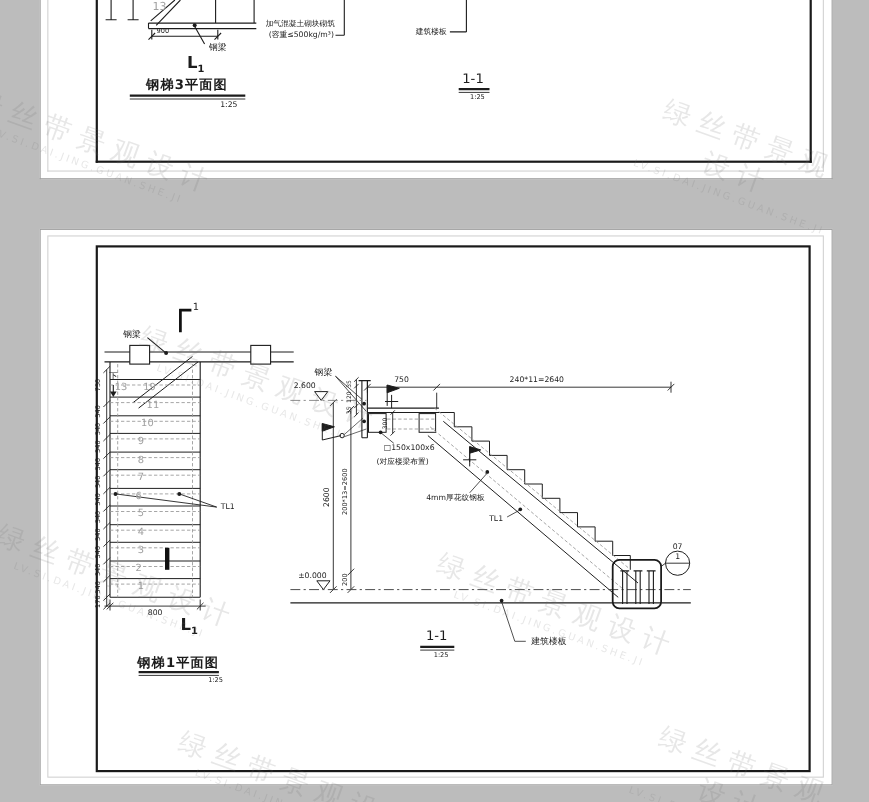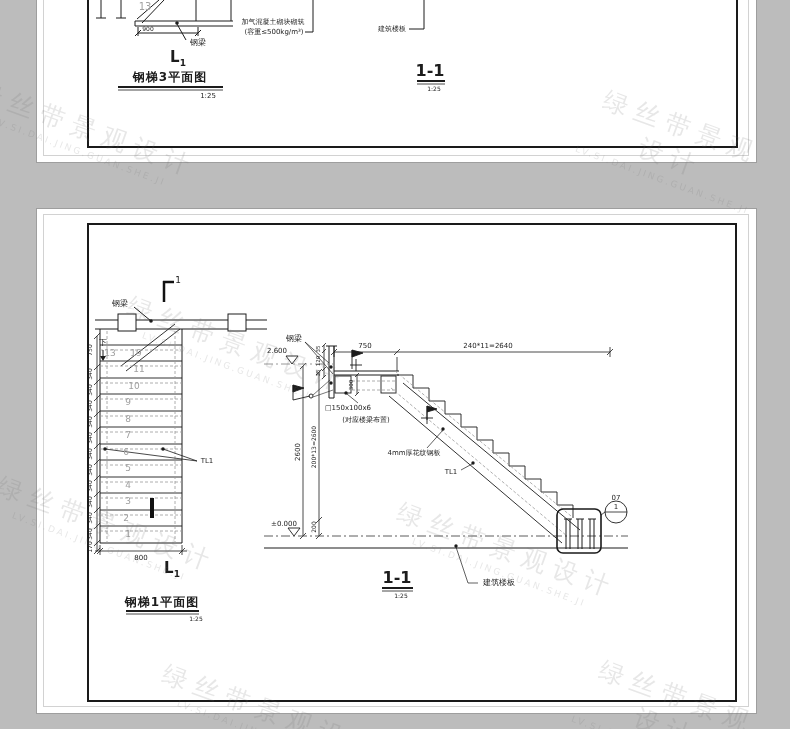--- a/index.html
+++ b/index.html
@@ -8,21 +8,21 @@
   .sheet{position:absolute;background:#ffffff;border:1px solid #9e9e9e;}
   .innerline{position:absolute;border:1px solid #d2d2d2;}
   .frame{position:absolute;border:2px solid #1a1a1a;}
   .lbl{position:absolute;transform:translate(-50%,-50%);white-space:nowrap;line-height:1;
        color:#1c1c1c;font-size:7px;}
   .rot{transform:translate(-50%,-50%) rotate(-90deg);}
   .gray{color:#a0a0a0;}
   .t5{font-size:5.5px;} .t6{font-size:6px;} .t7{font-size:7px;} .t8{font-size:8px;}
   .t9{font-size:9px;} .t10{font-size:10px;}
   .ttl{font-weight:bold;font-size:12px;letter-spacing:1px;}
-  .ttl2{font-weight:bold;font-size:16px;}
+  .ttl2{font-weight:normal;font-size:12px;}
   .big{font-weight:bold;font-size:15px;}
   .big sub{font-size:9px;}
   .wm{position:absolute;transform:translate(-50%,-50%) rotate(20deg);text-align:center;
       color:#6e6e6e;opacity:0.16;pointer-events:none;z-index:40;}
   .wm .l1{font-size:25px;letter-spacing:8px;}
   .wm .l2{font-size:9px;letter-spacing:2.5px;margin-top:2px;}
   svg{position:absolute;left:0;top:0;z-index:20;}
   .lbl{z-index:30;}
 </style>
 </head>
@@ -216,21 +216,21 @@
   <div class="lbl t7" style="left:284px;top:524px;">±0.000</div>
   <div class="lbl t7" style="left:365px;top:346px;">750</div>
   <div class="lbl t7" style="left:488px;top:346px;">240*11=2640</div>
   <div class="lbl rot t7" style="left:298px;top:452px;">2600</div>
   <div class="lbl rot t6" style="left:314px;top:447px;">200*13=2600</div>
   <div class="lbl rot t6" style="left:314px;top:527px;">200</div>
   <div class="lbl rot t5" style="left:319px;top:349px;">35</div>
   <div class="lbl rot t5" style="left:319px;top:361px;">120</div>
   <div class="lbl rot t5" style="left:319px;top:373px;">35</div>
   <div class="lbl rot t5" style="left:352px;top:385px;">300</div>
-  <div class="lbl t7" style="left:348px;top:408px;">□150x100x6</div>
+  <div class="lbl t7" style="left:372px;top:408px;">□150x100x6</div>
   <div class="lbl t7" style="left:366px;top:420px;">(对应楼梁布置)</div>
   <div class="lbl t7" style="left:414px;top:453px;">4mm厚花纹钢板</div>
   <div class="lbl t7" style="left:451px;top:472px;">TL1</div>
   <div class="lbl t8" style="left:499px;top:583px;">建筑楼板</div>
   <div class="lbl t7" style="left:616px;top:507px;">1</div>
   <div class="lbl t7" style="left:616px;top:498px;">07</div>
   <div class="lbl ttl2" style="left:397px;top:578px;">1-1</div>
   <div class="lbl t6" style="left:401px;top:596px;">1:25</div>
 
   <div class="wm" style="left:85px;top:135px;">

